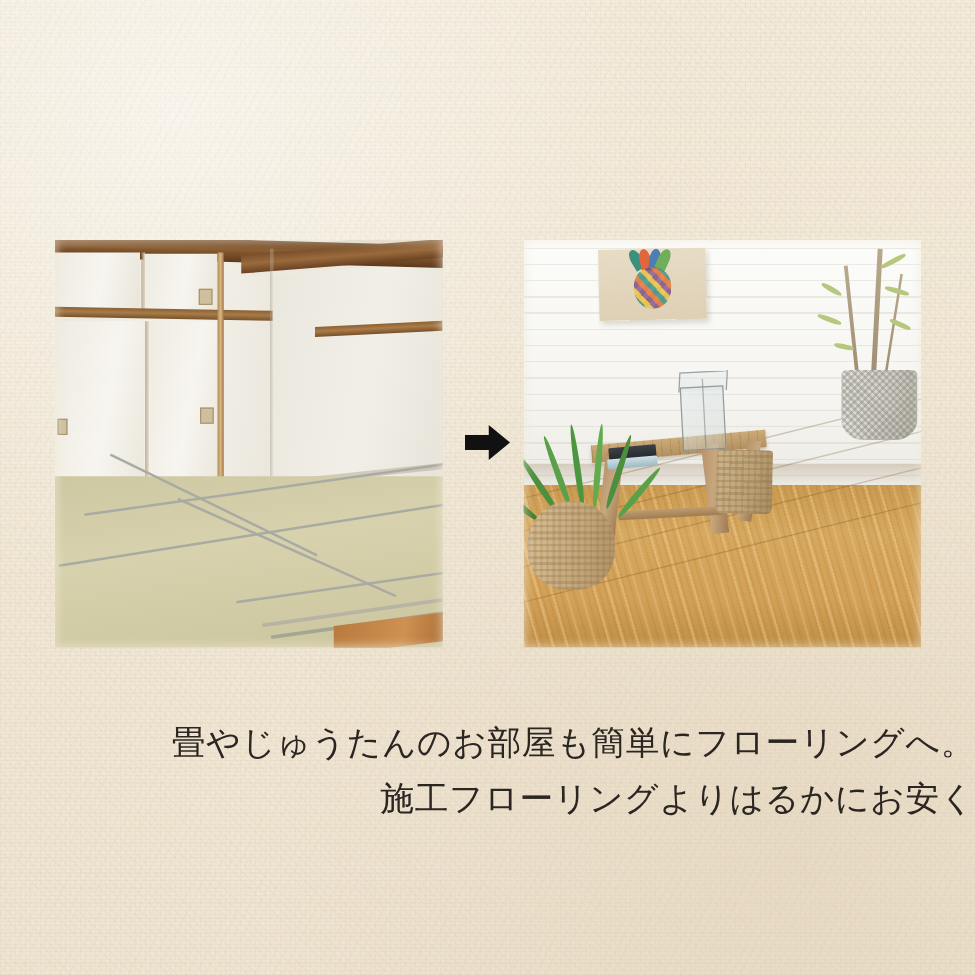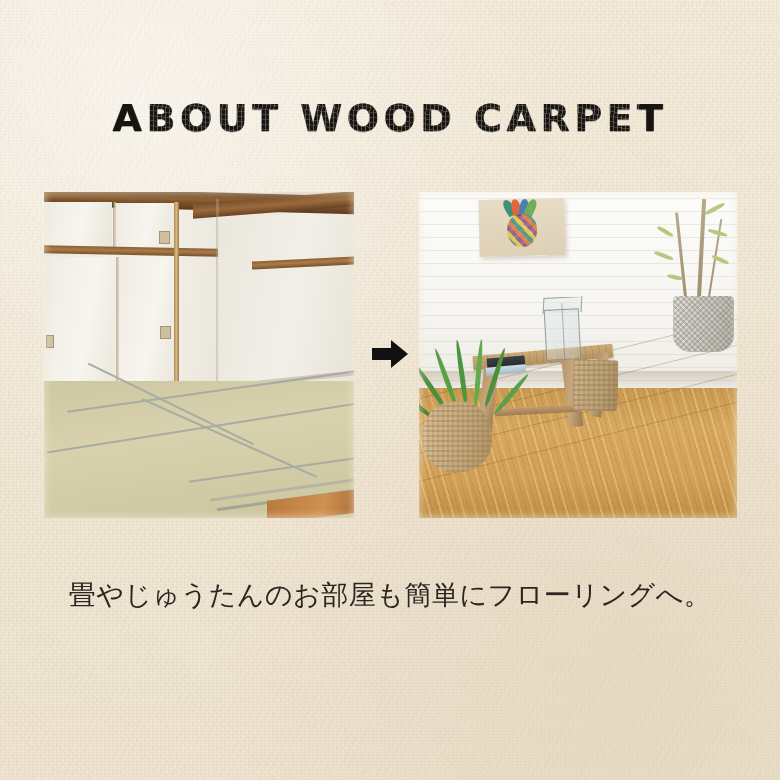--- a/index.html
+++ b/index.html
@@ -321,37 +321,36 @@
     width: 36px;
     height: 30px;
   }
 
   
   #caption {
     position: absolute;
     left: 0;
     top: 572px;
     width: 780px;
-    text-align: center;
+    text-align: right;
     font-family: "DejaVu Sans", sans-serif;
     font-size: 27px;
     line-height: 45px;
     color: #2b2622;
     letter-spacing: .5px;
   }
   #caption .cap-line { display: block; white-space: nowrap; }
 </style>
 </head>
 <body>
 
 <div id="page">
 
   <div id="grain"></div>
 
-  <div id="title">ABOUT WOOD CARPET</div>
   <div id="title-mask"></div>
 
   <div class="photo" id="photo-before">
     <div class="jp-wall-left"></div>
     <div class="jp-wall-right"></div>
     <div class="jp-ceil-panel"></div>
     <div class="jp-ceiling-beam"></div>
     <div class="jp-ceiling-beam2"></div>
 
     <div class="fusuma-panel" style="left:0;   top:3%;  width:22%; height:14.5%;"></div>
@@ -443,15 +442,16 @@
     <span class="leaf" style="left:14%; top:45%; width:5px; height:21%; background:#4d9640; transform: rotate(-8deg);"></span>
     <span class="leaf" style="left:17%; top:45%; width:5px; height:21%; background:#63ab4f; transform: rotate(5deg);"></span>
     <span class="leaf" style="left:20%; top:47%; width:5px; height:19%; background:#4e8f3e; transform: rotate(18deg);"></span>
     <span class="leaf" style="left:3%;  top:54%; width:5px; height:15%; background:#417f34; transform: rotate(-52deg);"></span>
     <span class="leaf" style="left:23%; top:52%; width:5px; height:16%; background:#5aa049; transform: rotate(40deg);"></span>
     <div class="basket-round"></div>
   </div>
 
   <div id="caption">
     <span class="cap-line">畳やじゅうたんのお部屋も簡単にフローリングへ。</span>
+    <span class="cap-line">施工フローリングよりはるかにお安く</span>
   </div>
 
 </div>
 
 </body></html>

